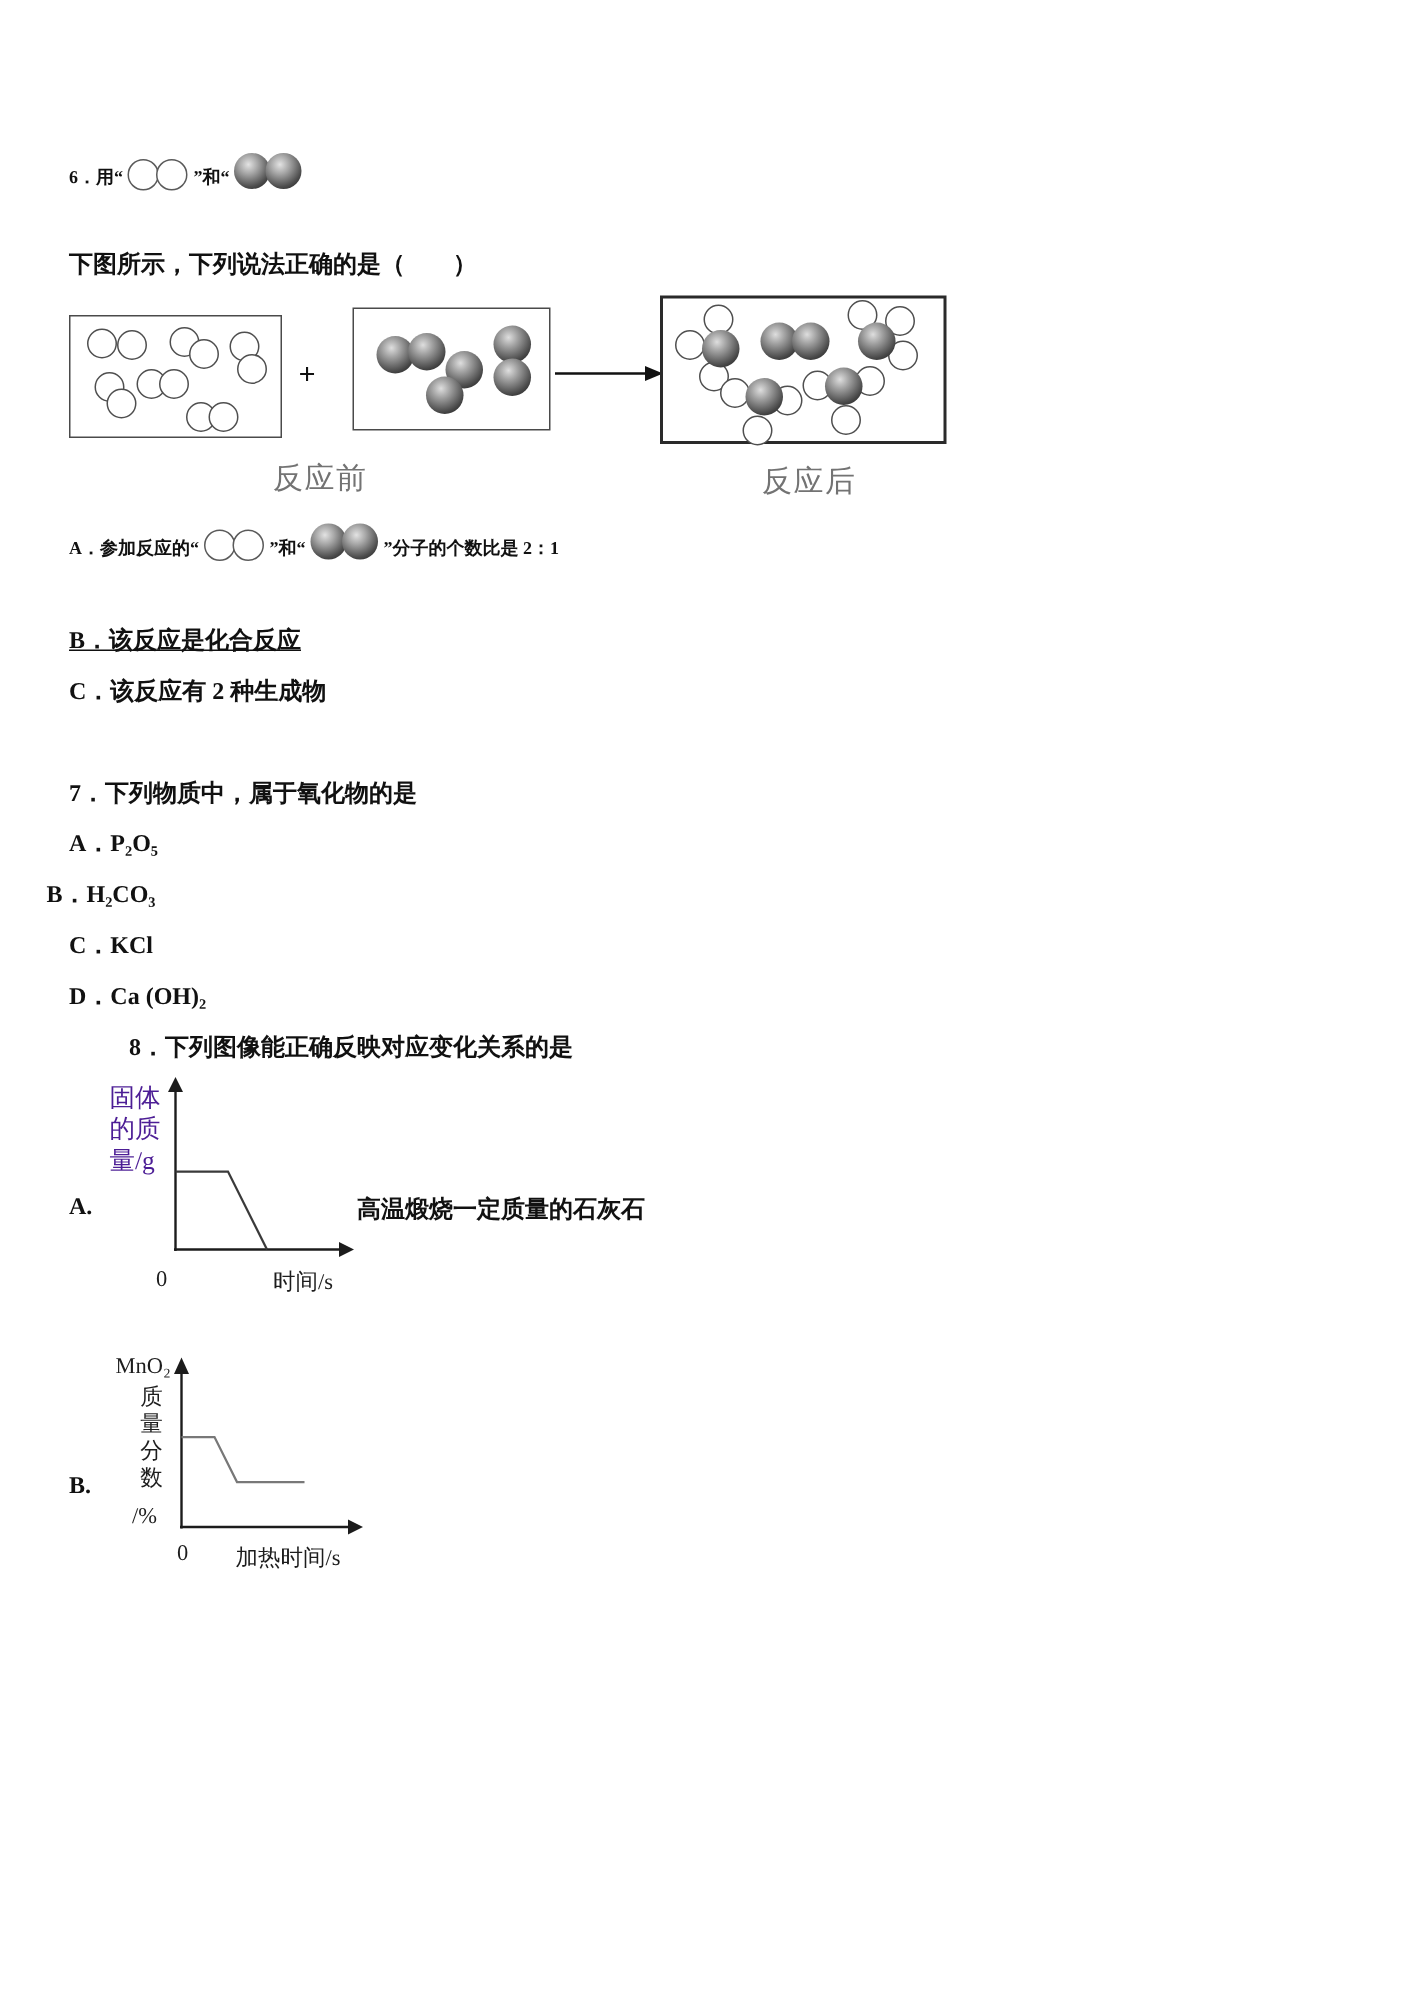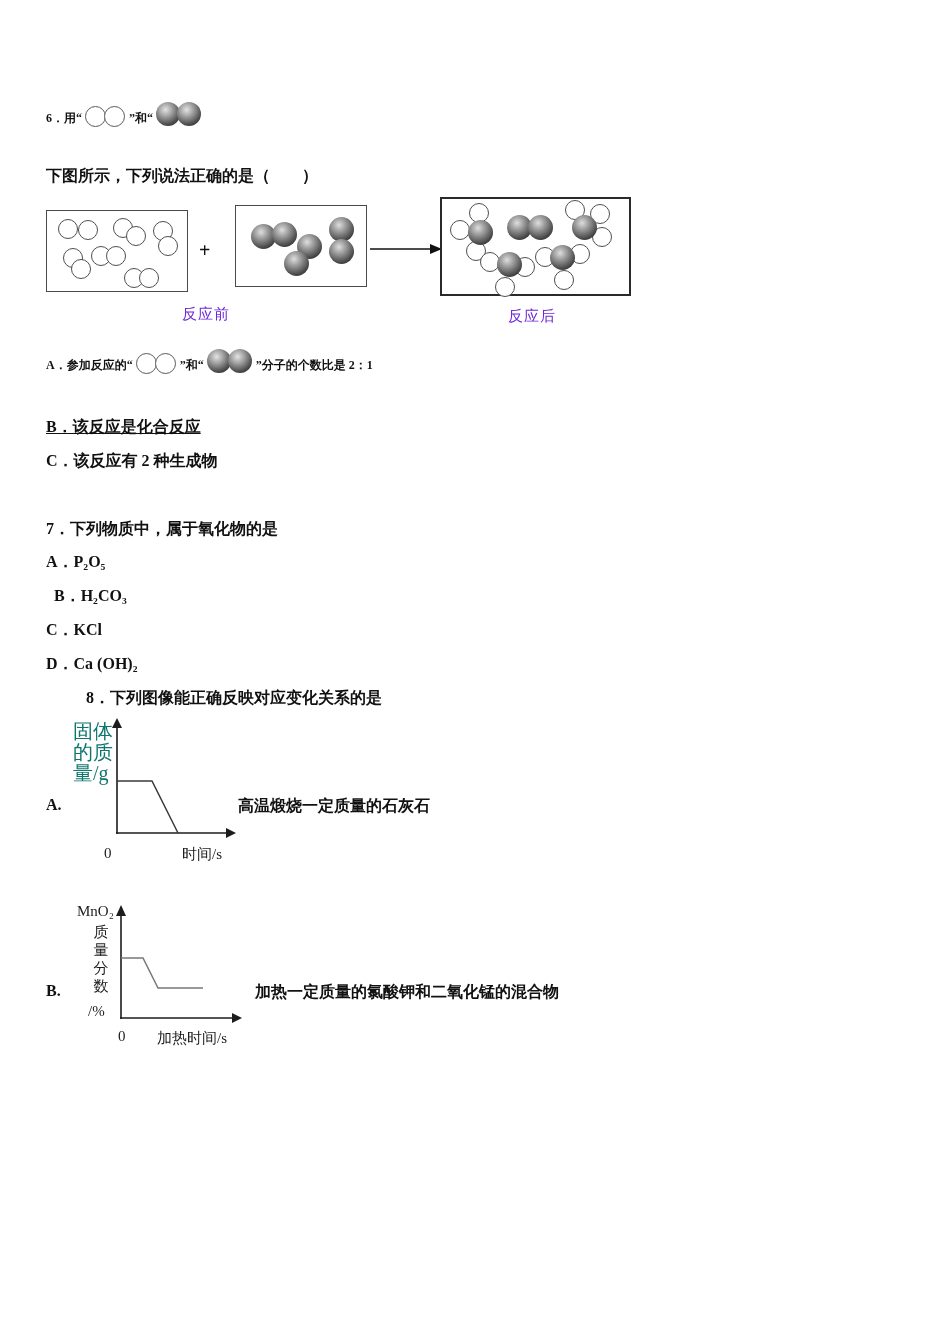--- a/index.html
+++ b/index.html
@@ -31,28 +31,28 @@
   .diagram{position:absolute;left:46px;top:197px;width:600px;height:135px;}
   .rbox{position:absolute;box-sizing:border-box;background:#fff;}
   .box-before{left:0;top:13px;width:142px;height:82px;border:1.5px solid #4a4a4a;}
   .box-dark{left:189px;top:8px;width:132px;height:82px;border:1.5px solid #4a4a4a;}
   .box-after{left:394px;top:0;width:191px;height:99px;border:2px solid #2a2a2a;}
   .atom{position:absolute;border-radius:50%;}
   .atom-white{width:20px;height:20px;box-sizing:border-box;background:#fff;border:1.5px solid #4f4f4f;}
   .atom-dark{width:25px;height:25px;
     background:radial-gradient(circle at 40% 32%,#dedede 0%,#a0a0a0 28%,#474747 70%,#141414 100%);}
   .plus{position:absolute;left:153px;top:42px;font-size:20px;font-weight:bold;}
-  .dia-label{position:absolute;font-size:15px;font-weight:normal;color:#6d28d9;letter-spacing:1px;}
+  .dia-label{position:absolute;font-size:20px;font-weight:normal;color:#737373;letter-spacing:1px;}
 
   
   .graph{position:absolute;}
   .graph-a{left:46px;top:715px;width:620px;height:155px;}
   .graph-b{left:46px;top:898px;width:640px;height:152px;}
   .g-svg{position:absolute;overflow:visible;}
-  .g-ylab{position:absolute;font-size:20px;font-weight:normal;color:#0f766e;line-height:21px;}
+  .g-ylab{position:absolute;font-size:17px;font-weight:normal;color:#4c1d95;line-height:21px;}
   .g-ylab-v{position:absolute;font-size:15px;font-weight:normal;color:#1d1d1d;line-height:18px;text-align:center;width:18px;}
   .g-small{position:absolute;font-size:15px;font-weight:normal;color:#1d1d1d;white-space:nowrap;}
   .g-letter{position:absolute;font-size:16px;font-weight:bold;}
   .g-caption{position:absolute;font-size:16px;font-weight:bold;white-space:nowrap;}
 </style>
 </head>
 <body>
 
 <div class="page">
 
@@ -134,21 +134,21 @@
       <span class="d d1"></span>
       <span class="d d2"></span>
     </span>
     <span>”分子的个数比是 2：1</span>
   </div>
   <div class="txt" style="left:46px;top:417px;text-decoration:underline;">B．该反应是化合反应</div>
   <div class="txt" style="left:46px;top:451px;">C．该反应有 2 种生成物</div>
 
   <div class="txt" style="left:46px;top:519px;">7．下列物质中，属于氧化物的是</div>
   <div class="txt" style="left:46px;top:552px;">A．P₂O₅</div>
-  <div class="txt" style="left:54px;top:586px;text-align:right;">B．H₂CO₃</div>
+  <div class="txt" style="left:31px;top:586px;text-align:right;">B．H₂CO₃</div>
   <div class="txt" style="left:46px;top:620px;">C．KCl</div>
   <div class="txt" style="left:46px;top:654px;text-align:center;">D．Ca (OH)₂</div>
 
   <div class="txt" style="left:46px;top:688px;margin-left:40px;">8．下列图像能正确反映对应变化关系的是</div>
 
   <div class="graph graph-a">
     <svg class="g-svg" style="left:24px;top:3px;" width="175" height="130">
       <line x1="47" y1="8" x2="47" y2="116" stroke-width="1.6" stroke="#1c1c1c"></line>
       <polygon points="42,10 47,0 52,10" fill="#1c1c1c"></polygon>
       <line x1="46" y1="115" x2="158" y2="115" stroke-width="1.6" stroke="#1c1c1c"></line>
@@ -178,16 +178,15 @@
     <div class="g-ylab-v" style="left:46px;top:25px;">
       <div>质</div>
       <div>量</div>
       <div>分</div>
       <div>数</div>
     </div>
     <div class="g-small" style="left:42px;top:105px;">/%</div>
     <div class="g-small" style="left:72px;top:130px;">0</div>
     <div class="g-small" style="left:111px;top:131px;">加热时间/s</div>
     <div class="g-letter" style="left:0;top:84px;">B.</div>
-    <div class="g-caption" style="left:209px;top:84px;">加热一定质量的氯酸钾和二氧化锰的混合物</div>
   </div>
 
 </div>
 
 </body></html>

